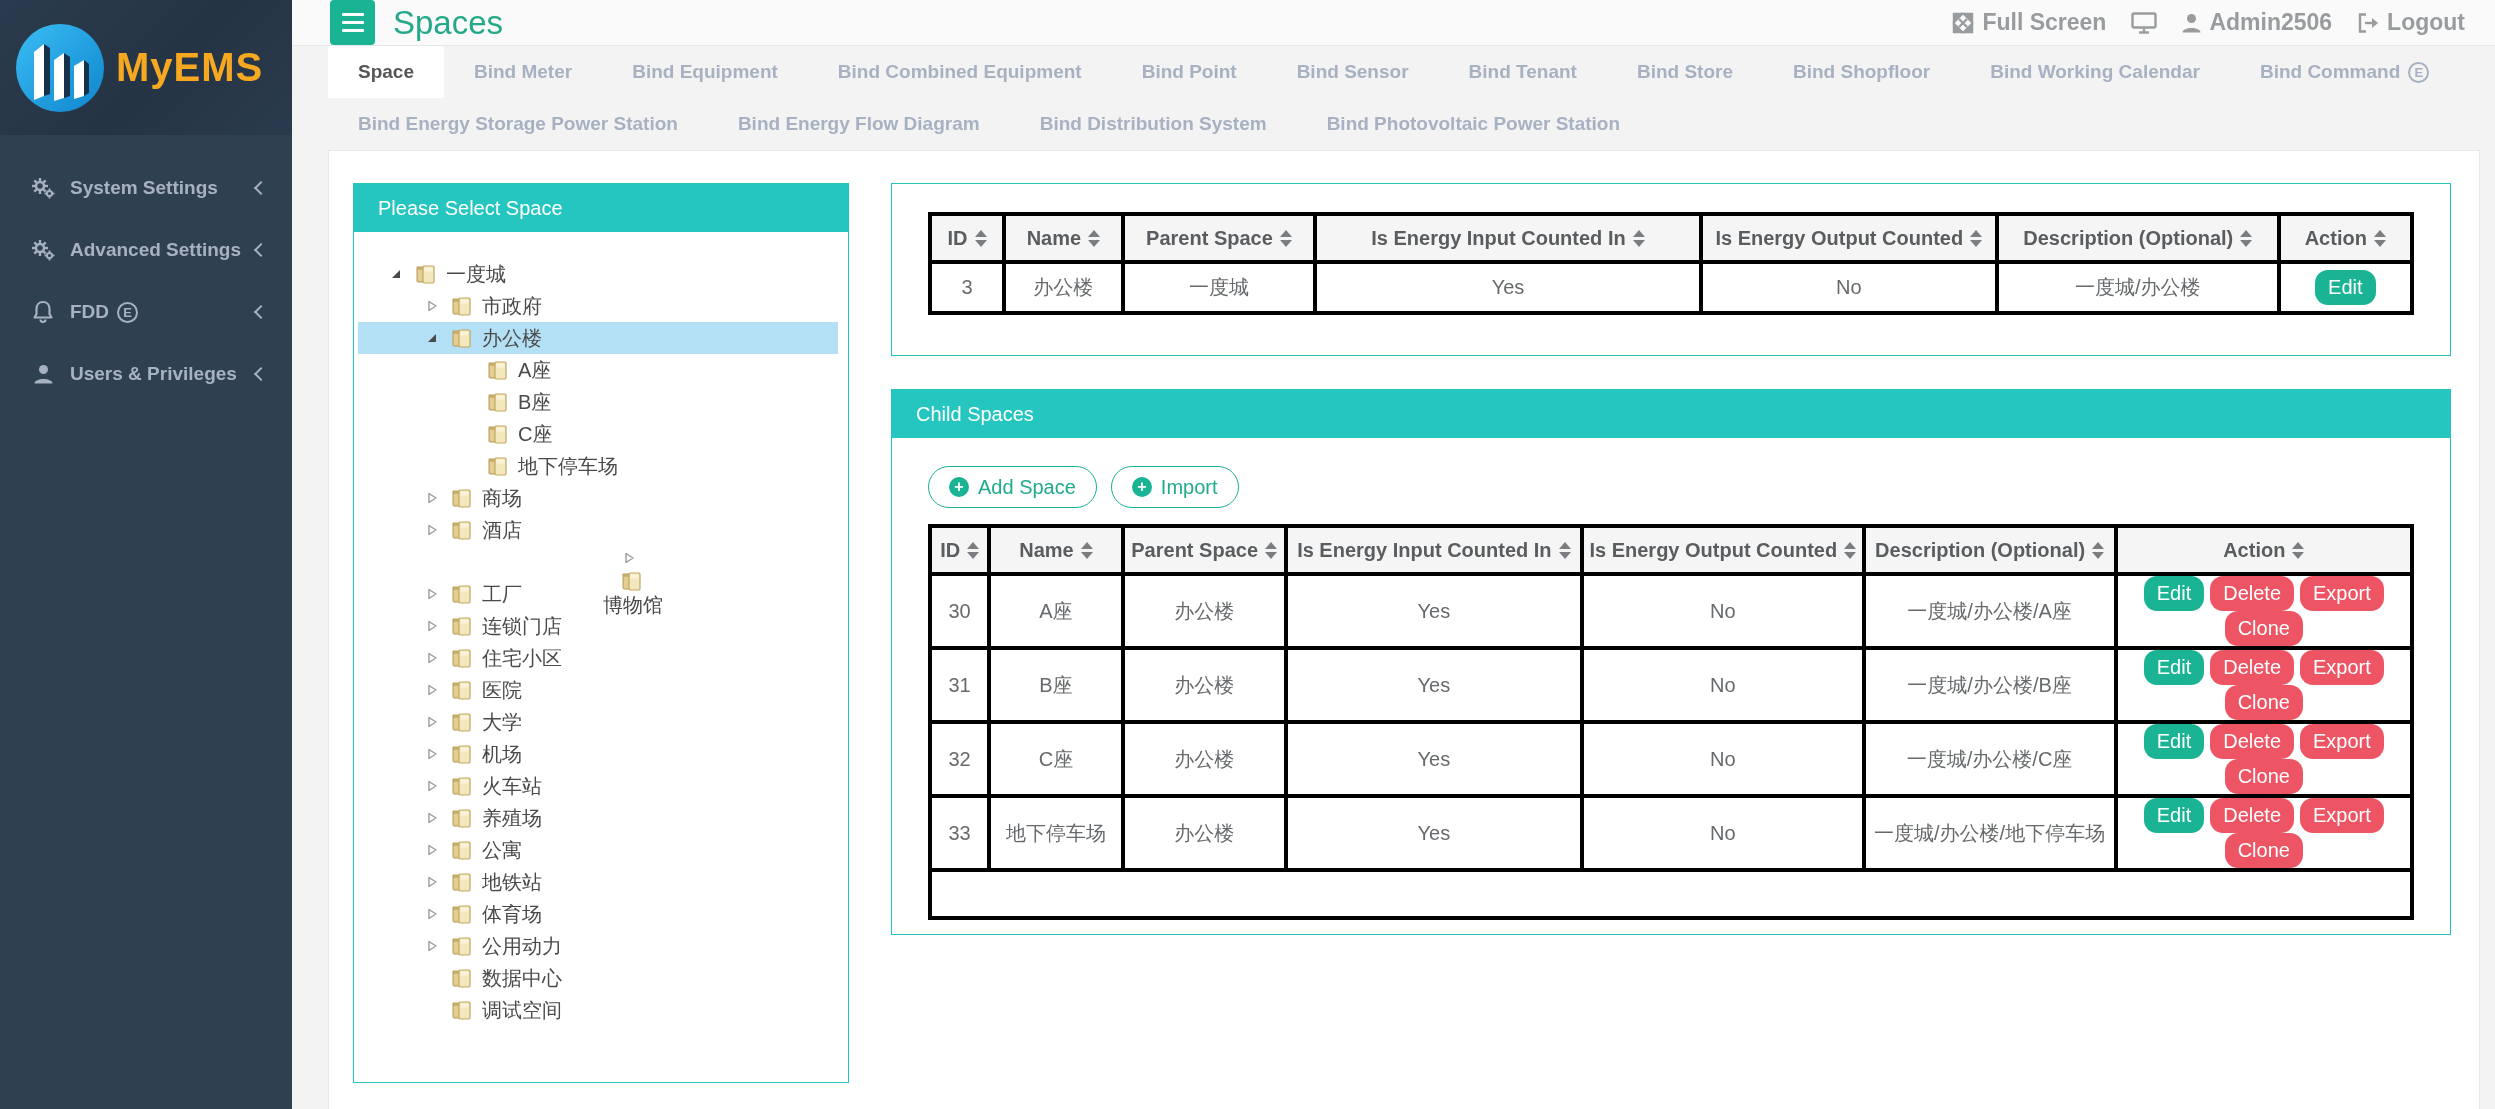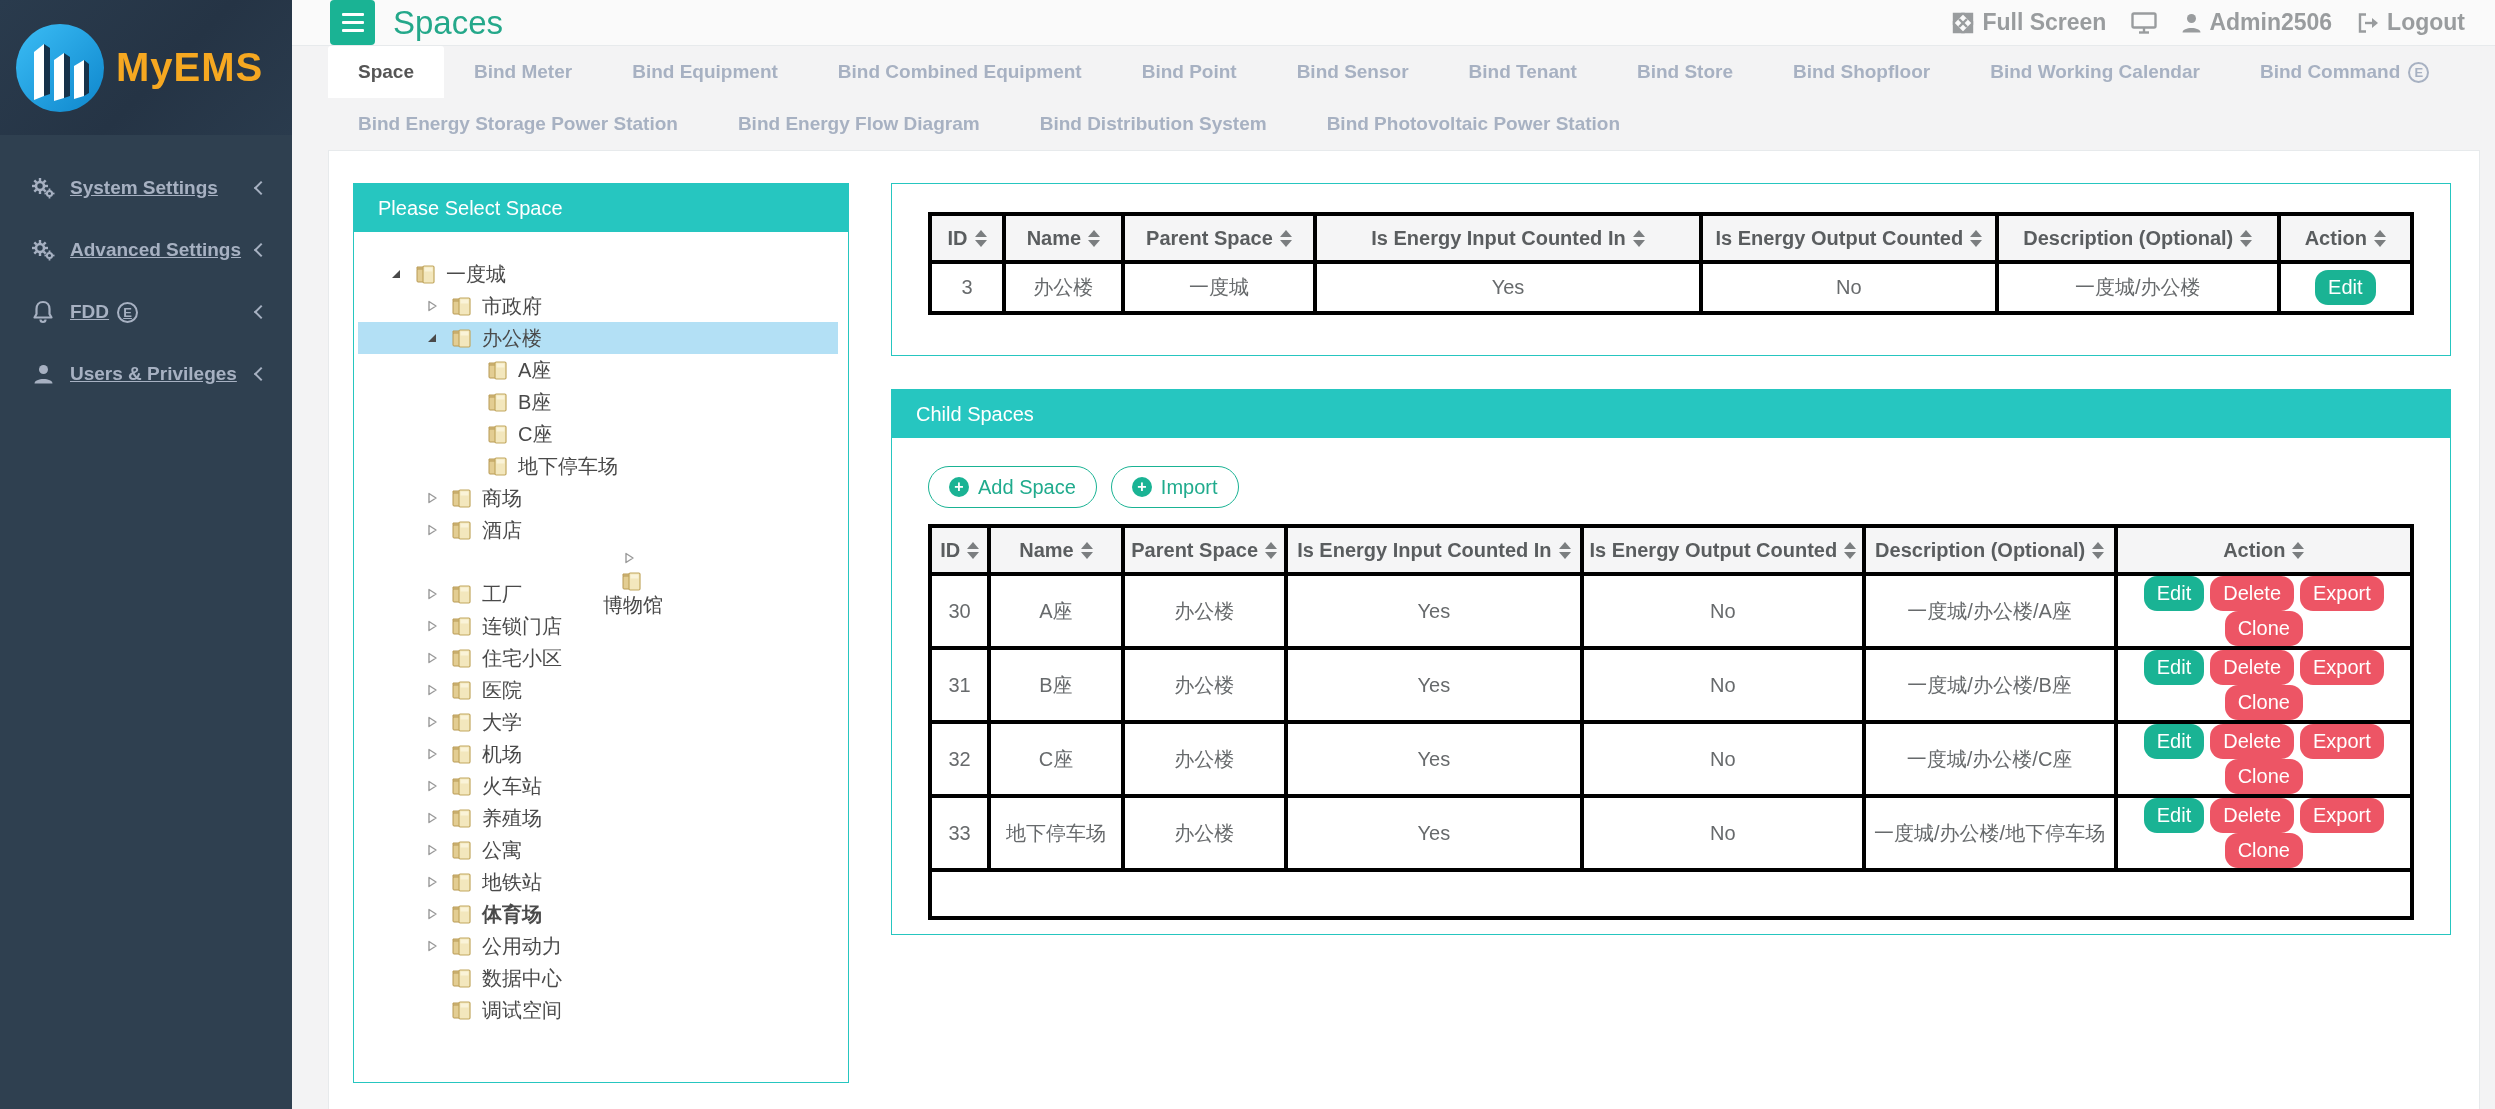--- a/index.html
+++ b/index.html
@@ -7,21 +7,21 @@
   .page { width:2495px; height:1109px; overflow:hidden; position:relative; background:#f3f3f4; display:flex; }
 
   
   .sidebar { width:292px; flex:0 0 292px; background:#2f4050; height:1109px; }
   .logo-block { height:135px; background:#253445; border-radius:0 0 0 0; position:relative;
     background-image:linear-gradient(135deg,#2a3b4d 0%,#253445 55%,#2a3b4d 100%); display:flex; align-items:center; padding-left:14px; }
   .logo-text { color:#f6a821; font-size:40px; font-weight:700; letter-spacing:1px; margin-left:10px; }
   .nav { padding-top:22px; }
   .nav-item { display:flex; align-items:center; height:62px; padding:0 26px 0 30px; color:#a7b1c2; font-size:19px; font-weight:600; cursor:pointer; }
   .nav-item .nicon { width:26px; display:flex; justify-content:center; margin-right:14px; color:#a7b1c2; }
-  .nav-item .nlabel { flex:1; display:flex; align-items:center; gap:8px;text-decoration:underline;}
+  .nav-item .nlabel { flex:1; display:flex; align-items:center; gap:8px;}
   .chev { width:10px; height:10px; border-left:2px solid #a7b1c2; border-bottom:2px solid #a7b1c2; transform:rotate(45deg); }
   .circle-e { display:inline-flex; width:21px; height:21px; border:2px solid currentColor; border-radius:50%; font-size:13px; font-weight:700; align-items:center; justify-content:center; }
 
   
   .main { flex:1; display:flex; flex-direction:column; }
   .topbar { height:88px; background:#fafafa; border-bottom:1px solid #e7eaec; display:flex; align-items:center; padding:0 30px 0 38px; }
   .burger-btn { width:45px; height:45px; background:#1ab394; border:none; border-radius:4px; display:flex; flex-direction:column; justify-content:center; align-items:center; gap:5px; cursor:pointer; }
   .burger-btn span { width:22px; height:3px; background:#fff; border-radius:1px; }
   .page-title { color:#24a88a; font-size:33px; font-weight:400; margin-left:18px; }
   .top-right { margin-left:auto; display:flex; align-items:center; gap:25px; color:#999c9e; font-size:23px; font-weight:600; }
@@ -596,21 +596,21 @@
                 <span class="folder">
                   <svg width="24" height="22" viewBox="0 0 24 22">
                     <path d="M3 4 L10 4 L12 6.5 L3 6.5 Z" fill="#d8bf83" stroke="#b89a55" stroke-width="1"></path>
                     <rect x="3" y="6" width="10" height="13" rx="1" fill="#e3cd92" stroke="#b89a55" stroke-width="1"></rect>
                     <rect x="9" y="3" width="11" height="17" rx="1.2" fill="#f3e7bd" stroke="#c2a75f" stroke-width="1.2"></rect>
                     <rect x="10.5" y="4.5" width="8" height="4" fill="#faf3d8"></rect>
                   </svg>
                 </span>
                 <span class="label">地铁站</span>
               </div>
-              <div class="tree-node" style="padding-left: 62px; font-weight: bold;">
+              <div class="tree-node" style="padding-left: 62px;">
                 <span class="tw">
                   <svg width="12" height="12" viewBox="0 0 12 12">
                     <polygon points="3,1.5 10,6 3,10.5" fill="none" stroke="#9a9a9a" stroke-width="1.4" stroke-linejoin="round"></polygon>
                   </svg>
                 </span>
                 <span class="folder">
                   <svg width="24" height="22" viewBox="0 0 24 22">
                     <path d="M3 4 L10 4 L12 6.5 L3 6.5 Z" fill="#d8bf83" stroke="#b89a55" stroke-width="1"></path>
                     <rect x="3" y="6" width="10" height="13" rx="1" fill="#e3cd92" stroke="#b89a55" stroke-width="1"></rect>
                     <rect x="9" y="3" width="11" height="17" rx="1.2" fill="#f3e7bd" stroke="#c2a75f" stroke-width="1.2"></rect>

